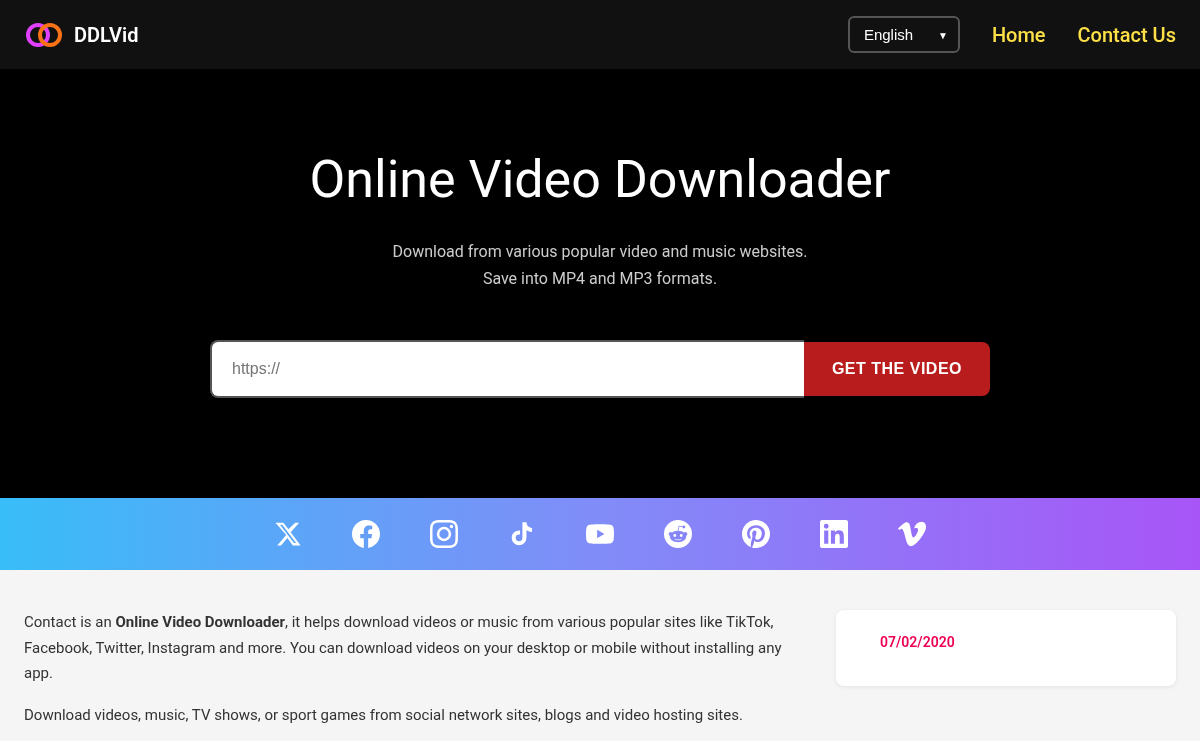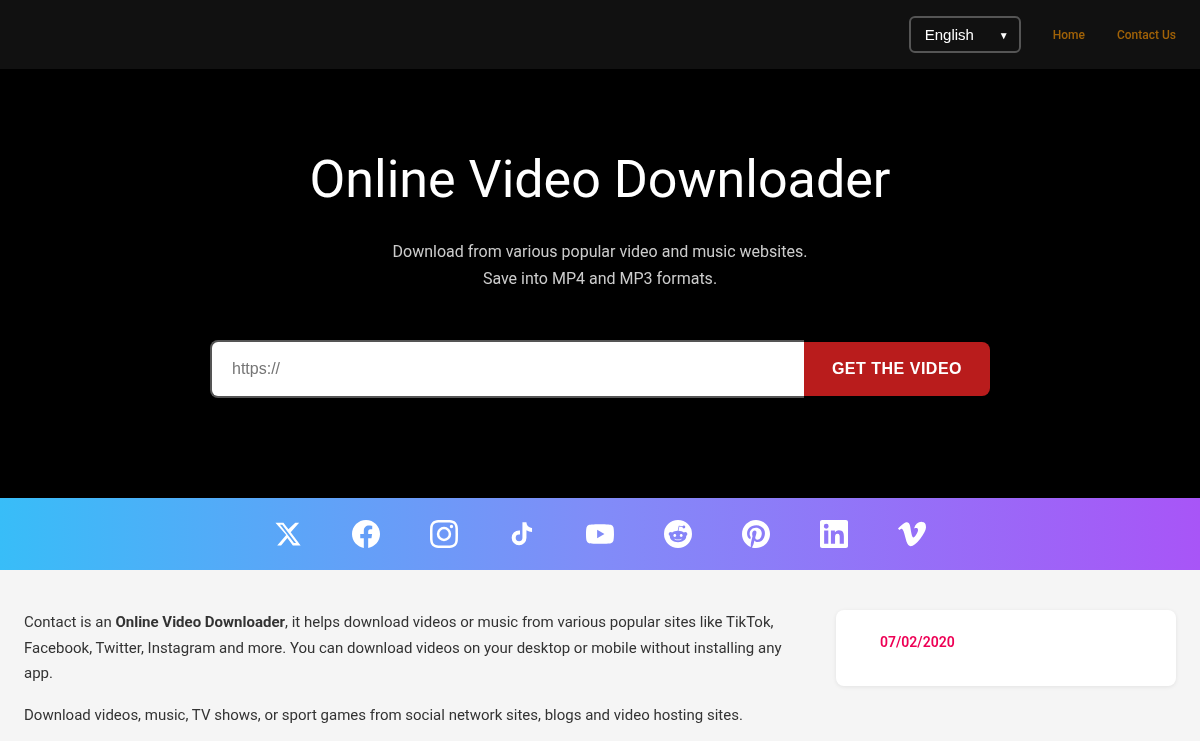--- a/index.html
+++ b/index.html
@@ -54,23 +54,23 @@
       content: '▼';
       position: absolute;
       right: 12px;
       top: 50%;
       transform: translateY(-50%);
       color: #fff;
       font-size: 10px;
       pointer-events: none;
     }
     .nav-link {
-      color: #a16207;
+      color: #fde047;
       text-decoration: none;
-      font-size: 12px;
+      font-size: 20px;
       font-weight: 500;
     }
 
     
     .hero {
       background: #000;
       display: flex;
       flex-direction: column;
       align-items: center;
       justify-content: center;
@@ -194,20 +194,27 @@
       padding-left: 20px;
     }
     .news-list li {
       margin-bottom: 12px;
     }
   </style>
 </head>
 <body>
 
 <nav class="navbar">
+  <a class="navbar-brand" href="#">
+    <svg class="logo-icon" viewBox="0 0 40 40" fill="none" xmlns="http://www.w3.org/2000/svg">
+      <circle cx="14" cy="20" r="10" stroke="#e040fb" stroke-width="4" fill="none"></circle>
+      <circle cx="26" cy="20" r="10" stroke="#f97316" stroke-width="4" fill="none"></circle>
+    </svg>
+    <span>DDLVid</span>
+  </a>
   <div class="navbar-right">
     <div class="lang-wrapper">
       <select class="lang-select">
         <option>English</option>
         <option>Español</option>
         <option>Français</option>
         <option>Deutsch</option>
         <option>中文</option>
       </select>
     </div>

